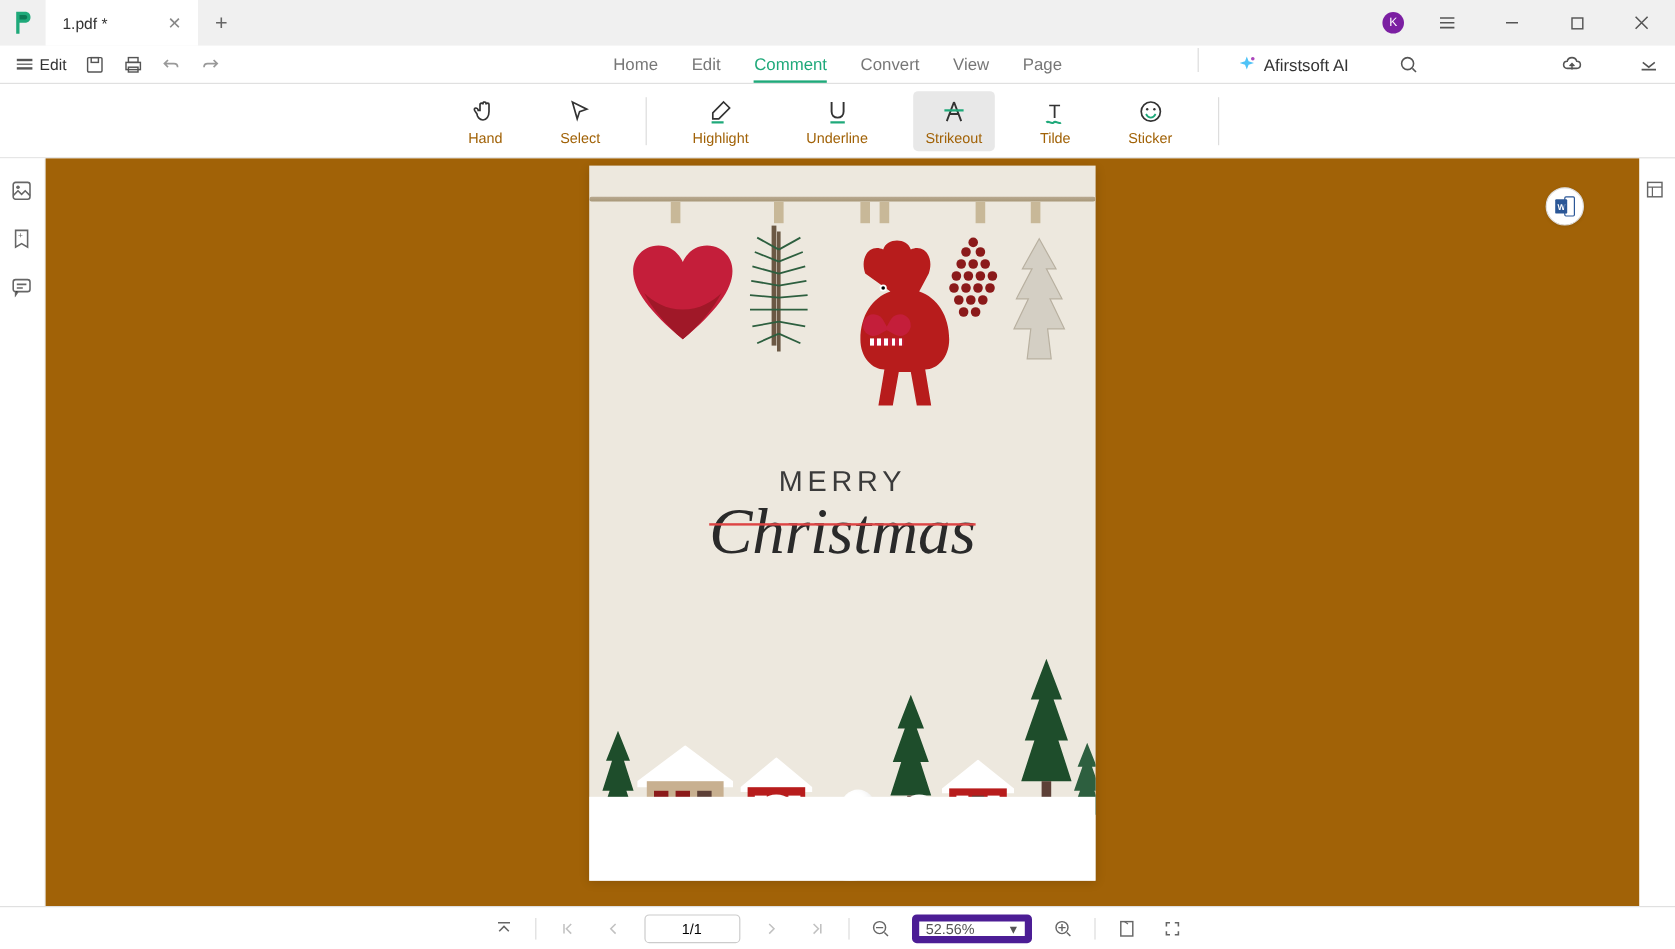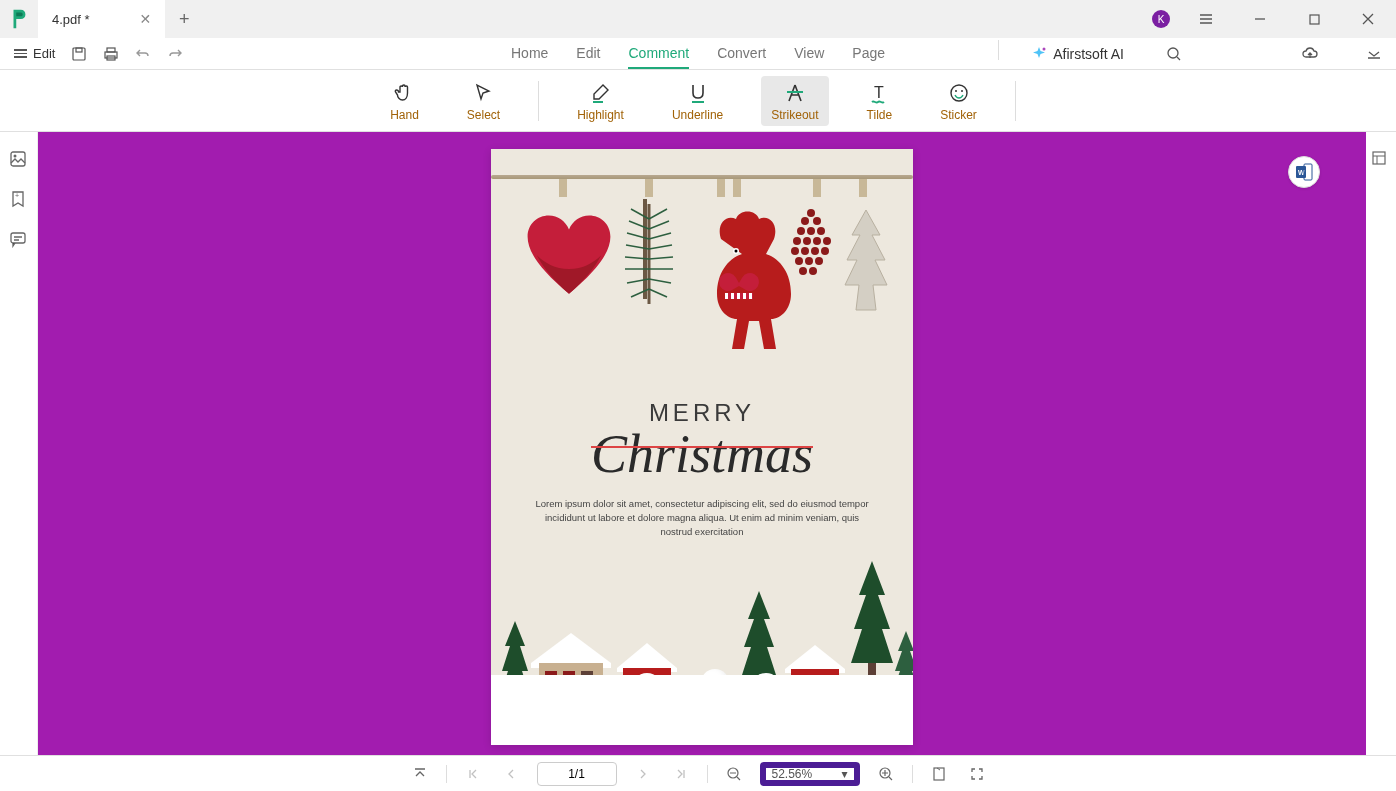--- a/index.html
+++ b/index.html
@@ -34,21 +34,21 @@
 .tool.selected { background: #e8e8e8; }
 .tool-icon { height: 26px; display: flex; align-items: center; justify-content: center; }
 .tool-label { font-size: 12px; color: #a16207; }
 .tool-sep { width: 1px; height: 40px; background: #ddd; }
 
 
 .main { position: relative; height: 623px; display: flex; }
 .left-rail { width: 38px; background: #fff; border-right: 1px solid #eee; display: flex; flex-direction: column; align-items: center; padding-top: 18px; gap: 20px; }
 .rail-icon { width: 20px; height: 20px; color: #666; cursor: pointer; }
 .right-rail { width: 30px; display: flex; flex-direction: column; align-items: center; padding-top: 18px; }
-.canvas { flex: 1; background: #a21caf; display: flex; justify-content: center; align-items: center; padding-top: 6px; overflow: hidden; position: relative; }
+.canvas { flex: 1; background: #a16207; display: flex; justify-content: center; align-items: flex-start; padding-top: 6px; overflow: hidden; position: relative; }
 .page { width: 422px; height: 596px; background: #ede8de; box-shadow: 0 2px 8px rgba(0,0,0,0.15); position: relative; overflow: hidden; }
 
 
 .rope { position: absolute; top: 26px; left: 0; right: 0; height: 4px; background: linear-gradient(to bottom, #b8a890, #a89878); border-radius: 2px; }
 .ornaments { position: absolute; top: 10px; left: 0; right: 0; height: 210px; }
 .pin { position: absolute; width: 8px; height: 18px; background: #c8b898; top: 20px; }
 .heart-o { position: absolute; left: 32px; top: 52px; width: 92px; height: 92px; }
 .heart-o svg { width: 100%; height: 100%; }
 .branch-o { position: absolute; left: 130px; top: 40px; width: 60px; height: 110px; }
 .branch-o::before { content: ''; position: absolute; left: 22px; top: 0; width: 4px; height: 100px; background: #6b5844; }
@@ -88,21 +88,21 @@
 <body>
 
 <div class="titlebar">
   <div class="app-logo">
     <svg viewBox="0 0 24 24">
         <path fill="#1fa97a" d="M6 2h8c3 0 5 2 5 5s-2 5-5 5h-5v10H6V2z"></path>
         <path fill="#0d7a56" d="M9 5h5c1.5 0 2 1 2 2s-.5 2-2 2H9V5z"></path>
       </svg>
   </div>
   <div class="tab">
-    <span>4.pdf *</span>
+    <span>1.pdf *</span>
     <span class="close">✕</span>
   </div>
   <div class="new-tab">+</div>
   <div class="title-right">
     <div class="avatar">K</div>
     <div class="win-btn">
         <svg width="14" height="14" viewBox="0 0 14 14">
           <path stroke="#555" stroke-width="1.3" d="M1 3h12M1 7h12M1 11h12"></path>
         </svg>
       </div>
@@ -354,21 +354,20 @@
         <div class="tree-o">
           <svg viewBox="0 0 58 110">
               <path fill="#d4cfc4" stroke="#b8b0a0" d="M29 5L15 30h8L10 55h10L8 80h14l-3 25h20l-3-25h14L38 55h10L35 30h8z"></path>
             </svg>
         </div>
       </div>
 
       <div class="card-text">
         <div class="merry">MERRY</div>
         <div class="christmas">Christmas</div>
-        <div class="lorem">Lorem ipsum dolor sit amet, consectetur adipiscing elit, sed do eiusmod tempor incididunt ut labore et dolore magna aliqua. Ut enim ad minim veniam, quis nostrud exercitation</div>
       </div>
 
       <div class="village">
         <div class="vtree" style="left:6px"><svg width="36" height="90">
               <path fill="#1e4d2b" d="M18 0L8 25h5L5 50h6L3 75h30L25 50h6L23 25h5z"></path>
               <rect x="15" y="75" width="6" height="12" fill="#5d4037"></rect>
             </svg></div>
         <div class="vtree" style="left:248px;bottom:50px"><svg width="40" height="100">
               <path fill="#1e4d2b" d="M20 0L9 28h6L5 56h7L3 84h34L28 56h7L25 28h6z"></path>
               <rect x="17" y="84" width="6" height="14" fill="#5d4037"></rect>

